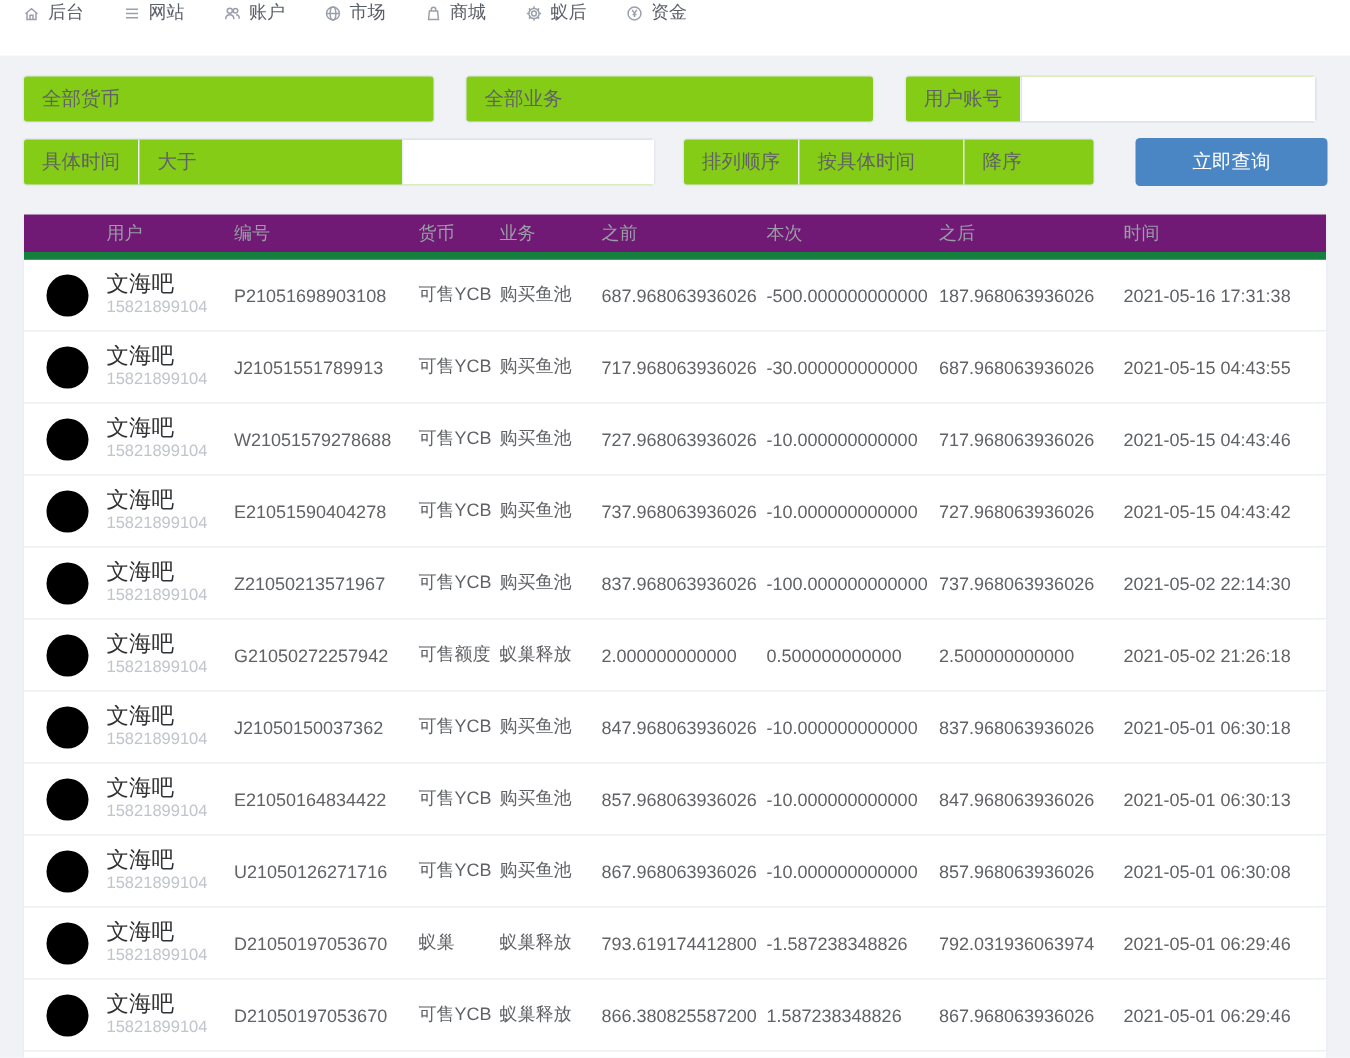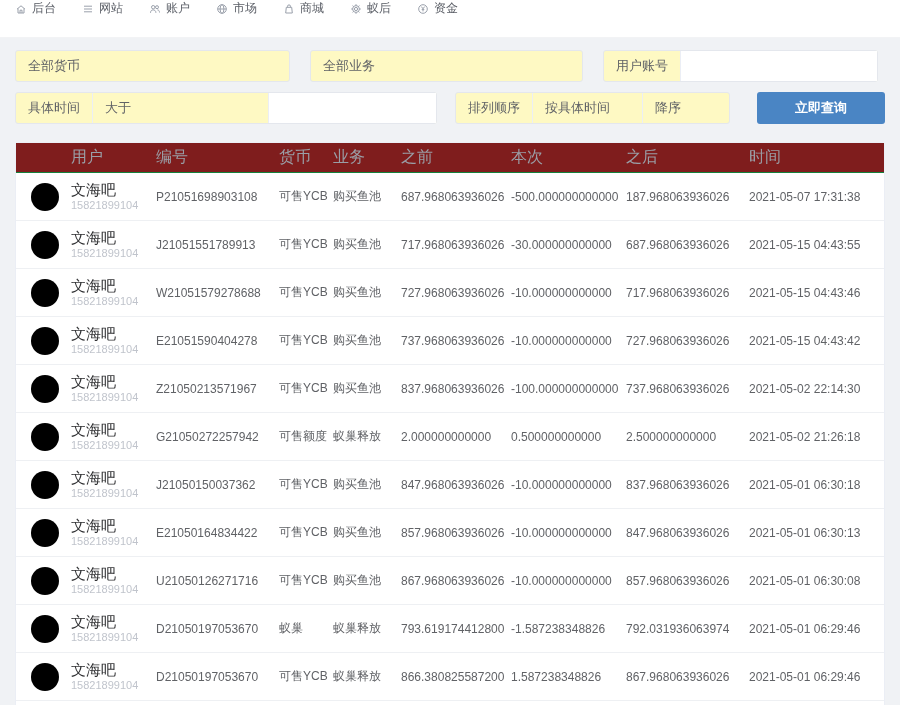--- a/index.html
+++ b/index.html
@@ -16,46 +16,46 @@
   .search-wrap { margin-left:auto; position:relative; width:203px; }
   .search-wrap input { width:100%; height:27px; border:1px solid #e8eaed; border-radius:3px;
     padding:0 28px 0 10px; font-size:12px; color:#606266; outline:none; background:#fff;
     font-family:inherit; }
   .search-wrap input::placeholder { color:#c0c4cc; }
   .search-wrap .mag { position:absolute; right:8px; top:7px; }
 
   
   .filters { padding:12px 15px 8px; }
   .f-row { display:flex; margin-bottom:10px; }
-  .box { background:#fef9c3; border:1px solid #e4e7ed; border-radius:3px; height:32px;
+  .box { background:#84cc16; border:1px solid #e4e7ed; border-radius:3px; height:32px;
     display:flex; align-items:center; font-size:13px; color:#606266; }
   .sel { padding:0 12px; cursor:pointer; }
   .w1 { width:275px; margin-right:20px; }
   .w2 { width:273px; margin-right:20px; }
   .w3 { width:275px; }
   .group { padding:0; }
   .g-label { padding:10px 12px; height:100%; display:flex; align-items:center;
     border-right:1px solid #ebeef5; color:#606266; white-space:nowrap; }
   .g-sel { padding:0 12px; height:100%; display:flex; align-items:center;
     cursor:pointer; white-space:nowrap; }
   .g-input { flex:1; height:100%; border:none; outline:none; font-size:13px;
     padding:0 10px; font-family:inherit; border-left:1px solid #ebeef5; min-width:0; }
   .gw1 { width:422px; margin-right:18px; }
   .gw1 .g-sel { width:175px;text-align:center; }
   .gw2 { width:275px; }
   .gw2 .g-sel-a { width:110px; border-right:1px solid #ebeef5; }
   .btn { margin-left:auto; width:128px; height:32px; border:none; border-radius:3px;
-    color:#fff; font-size:13px; cursor:pointer; font-family:inherit; font-weight:bold; }
+    color:#fff; font-size:13px; cursor:pointer; font-family:inherit; font-weight:normal; }
 
   
   .card { margin:0 15px; background:#fff; border:1px solid #ebeef5; border-radius:3px 3px 0 0; }
   .grid { display:grid; grid-template-columns:40px 85px 123px 54px 68px 110px 115px 123px 1fr;
     align-items:center; padding-left:15px; }
-  .thead { height:30px; background:#7f1d1d; border-bottom:1px solid #15803d;
-    font-size:16px; color:#9a9ea6; }
+  .thead { height:30px; background:#701a75; border-bottom:5px solid #15803d;
+    font-size:12px; color:#9a9ea6; }
   .trow { height:48px; border-bottom:1px solid #eef0f3; font-size:12px; color:#606266; }
   .trow:last-child { border-bottom:none; }
   .avatar { width:28px; height:28px; border-radius:50%; background:#000; }
   .uname { font-size:15px; color:#303133; line-height:16px; }
   .uphone { font-size:11px; color:#c0c4cc; line-height:14px; }
   .cell { padding-right:6px; overflow:hidden; white-space:nowrap; }
 </style>
 </head>
 <body>
 
@@ -169,21 +169,21 @@
     <div class="cell">
       <div class="uname">文海吧</div>
       <div class="uphone">15821899104</div>
     </div>
     <div class="cell">P21051698903108</div>
     <div class="cell">可售YCB</div>
     <div class="cell">购买鱼池</div>
     <div class="cell">687.968063936026</div>
     <div class="cell">-500.000000000000</div>
     <div class="cell">187.968063936026</div>
-    <div class="cell">2021-05-07 17:31:38</div>
+    <div class="cell">2021-05-16 17:31:38</div>
   </div>
       <div class="grid trow">
     <div>
           <div class="avatar"></div>
         </div>
     <div class="cell">
       <div class="uname">文海吧</div>
       <div class="uphone">15821899104</div>
     </div>
     <div class="cell">J21051551789913</div>

